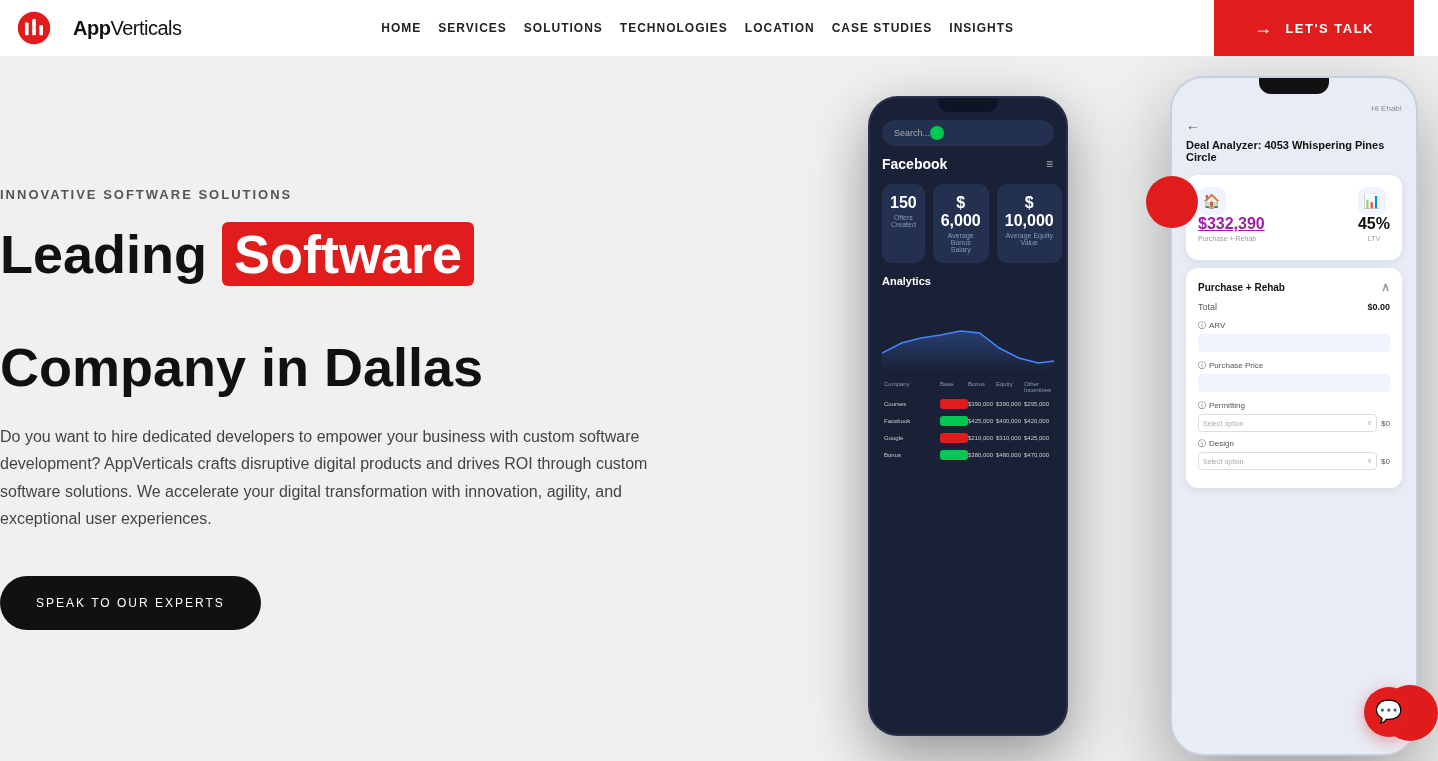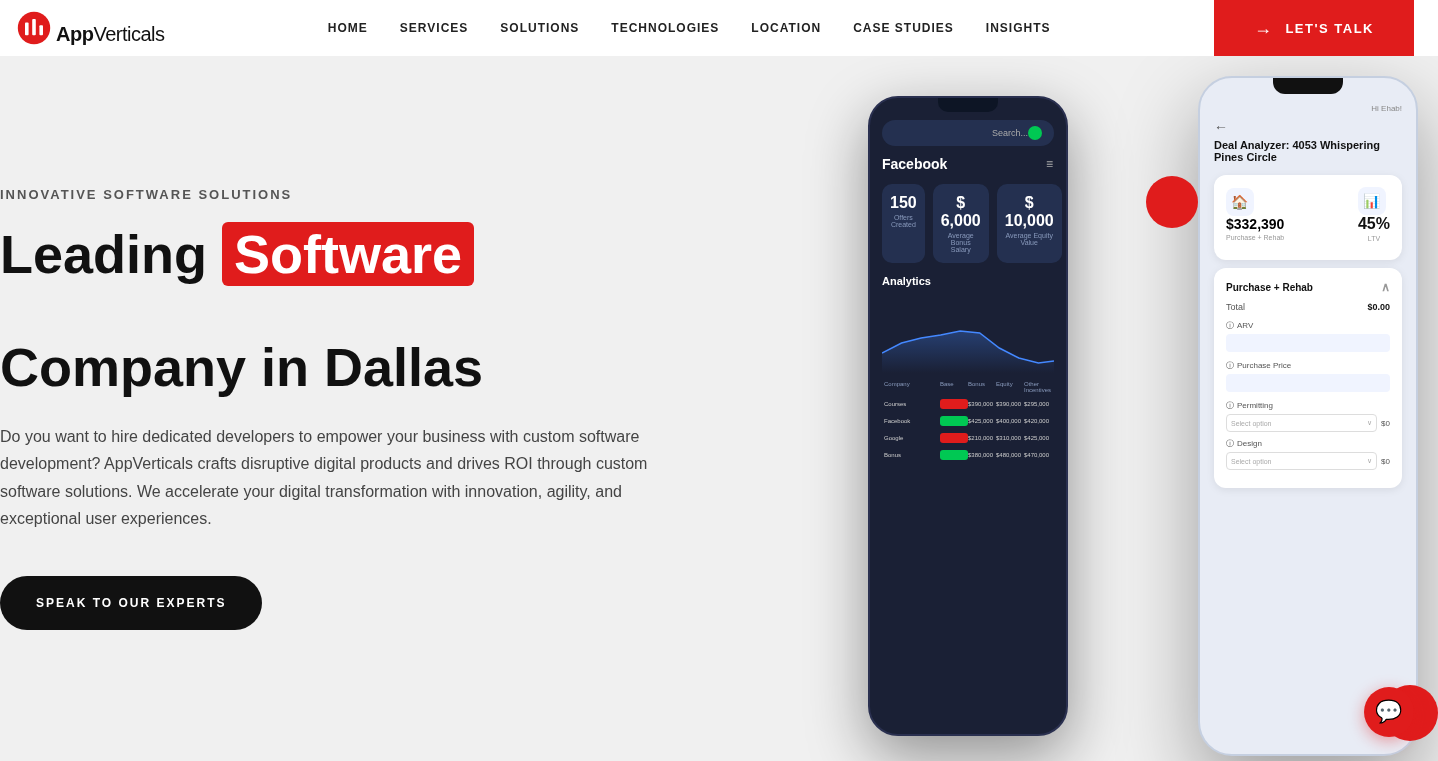--- a/index.html
+++ b/index.html
@@ -11,39 +11,39 @@
       align-items: center;
       justify-content: space-between;
       background: #fff;
       height: 56px;
       padding: 0 24px 0 16px;
       position: relative;
       z-index: 10;
     }
     .logo-area {
       display: flex;
-      align-items: flex-end;
-      gap: 4px;
+      align-items: center;
+      gap: 21px;
       text-decoration: none;
     }
     .logo-icon {
       width: 36px;
       height: 36px;
     }
     .logo-text {
       font-size: 20px;
       font-weight: 700;
       color: #111;
       letter-spacing: -0.5px;
     }
     .logo-text span { color: #111; font-weight: 400; }
     nav {
       display: flex;
       align-items: center;
-      gap: 32px;
+      gap: 17px;
     }
     nav a {
       font-size: 12px;
       font-weight: 600;
       color: #222;
       text-decoration: none;
       letter-spacing: 1px;
       text-transform: uppercase;
     }
     .cta-button {
@@ -110,21 +110,21 @@
       color: #444;
       max-width: 660px;
       margin-bottom: 44px;
     }
     .speak-button {
       background: #111;
       color: #fff;
       padding: 20px 36px;
       border-radius: 40px;
       font-size: 12px;
-      font-weight: 700;
+      font-weight: 400;
       letter-spacing: 2px;
       text-transform: uppercase;
       cursor: pointer;
       border: none;
       display: inline-block;
       text-decoration: none;
     }
 
     
     .hero-images {
@@ -168,21 +168,21 @@
     }
     .pb-search {
       background: #243050;
       border-radius: 20px;
       padding: 6px 12px;
       font-size: 9px;
       color: #aaa;
       margin-bottom: 10px;
       display: flex;
       align-items: center;
-      justify-content: flex-end;
+      justify-content: flex-start;
     }
     .pb-search-dot {
       width: 14px;
       height: 14px;
       background: #00c853;
       border-radius: 50%;
     }
     .pb-header {
       color: #fff;
       font-size: 14px;
@@ -254,21 +254,21 @@
       display: inline-block;
     }
     .pb-tag-red { background: #e01c1c; }
     .pb-tag-green { background: #00c853; }
 
     
     .phone-front {
       position: absolute;
       right: 20px;
       top: 20px;
-      width: 220px;
+      width: 248px;
       height: 680px;
       background: #e8ecf5;
       border-radius: 34px;
       box-shadow: 0 30px 80px rgba(0,0,0,0.35);
       overflow: hidden;
       border: 2px solid #c5cfe0;
     }
     .phone-front-notch {
       width: 70px;
       height: 16px;
@@ -313,23 +313,24 @@
       width: 28px;
       height: 28px;
       background: #f0f4ff;
       border-radius: 8px;
       display: flex;
       align-items: center;
       justify-content: center;
       font-size: 14px;
     }
     .pf-amount {
-      font-size: 14px;
-      font-weight: 700;
-      color: #000000;
+      font-size: 16px;
+      font-weight: 700;
+      color: #a21caf;
+      text-decoration: underline;
     }
     .pf-label {
       font-size: 7px;
       color: #999;
       margin-top: 2px;
     }
     .pf-percent {
       font-size: 16px;
       font-weight: 700;
       color: #111;

